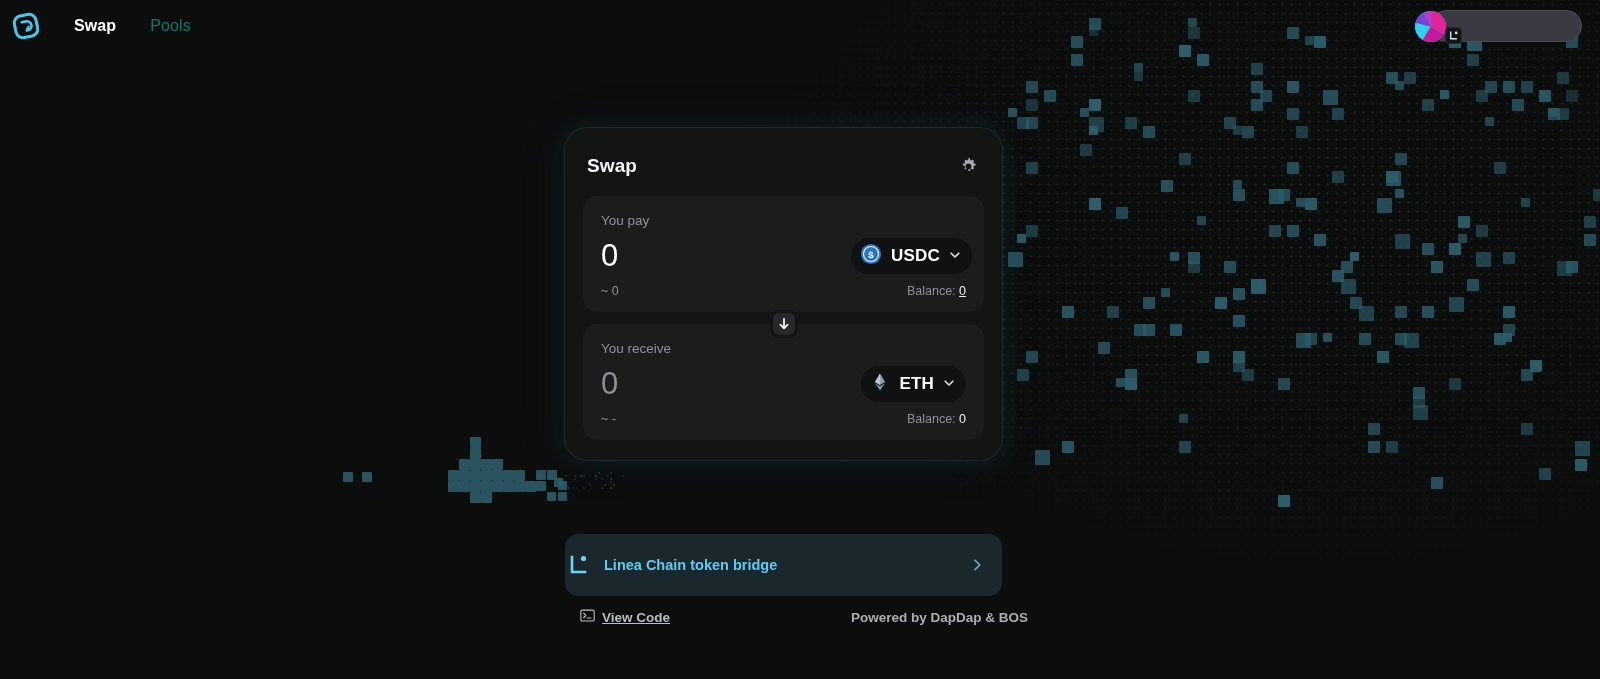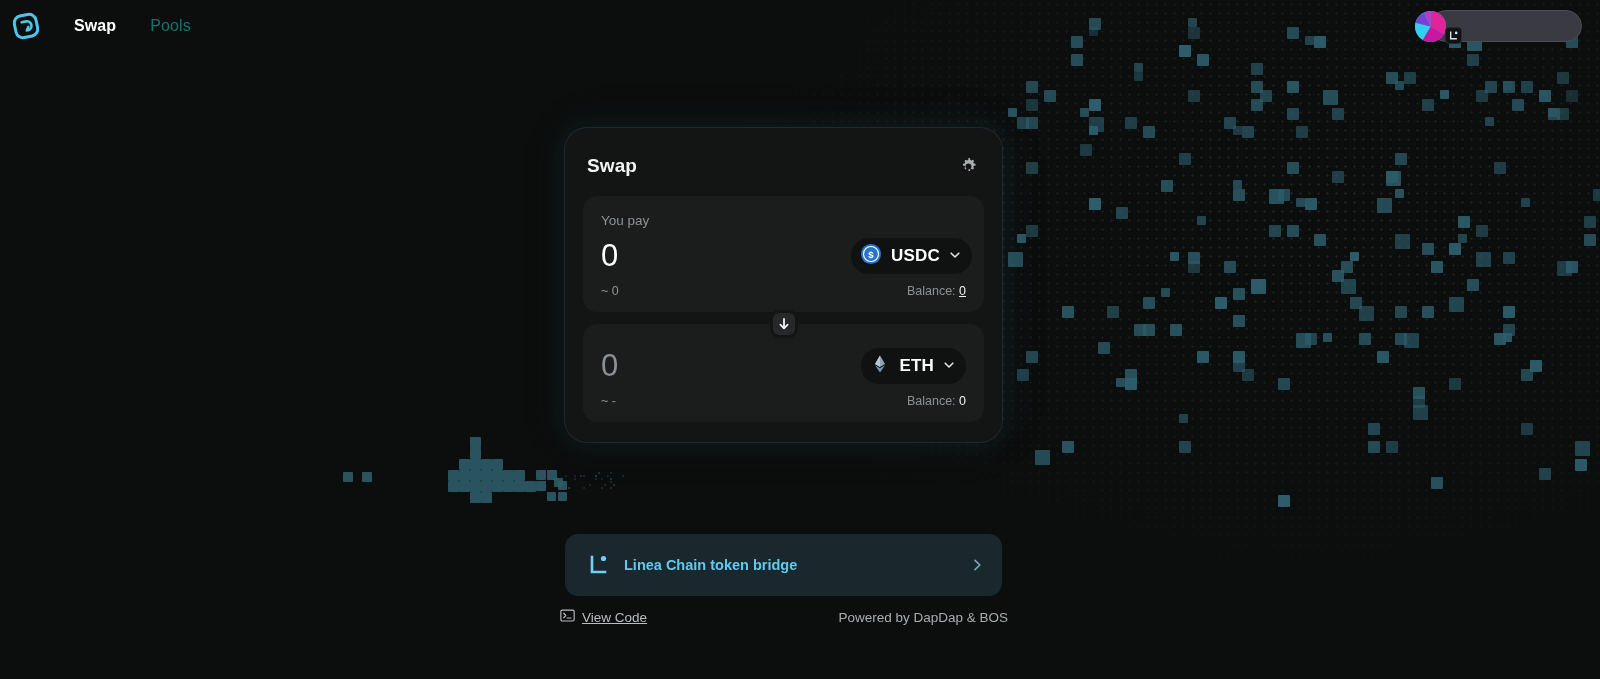--- a/index.html
+++ b/index.html
@@ -261,21 +261,21 @@
   #bridge-banner {
     position: absolute;
     left: 565px;
     top: 534px;
     width: 437px;
     height: 62px;
     border-radius: 13px;
     background: #1a272d;
     display: flex;
     align-items: center;
-    padding: 0 16px 0 22px;
+    padding: 0 16px 0 2px;
     cursor: pointer;
     z-index: 4;
   }
   #bridge-logo {
     width: 26px; height: 26px;
     flex: 0 0 26px;
     display: flex; align-items: center; justify-content: center;
     margin-right: 11px;
   }
   #bridge-text { flex: 1 1 auto; }
@@ -293,27 +293,28 @@
   #bridge-chevron {
     flex: 0 0 auto;
     display: flex; align-items: center; justify-content: center;
     width: 18px; height: 18px;
     color: #78a7bb;
   }
 
   
   #page-footer {
     position: absolute;
-    left: 560px;
+    left: 580px;
     top: 608px;
     width: 448px;
     display: flex;
     align-items: center;
     justify-content: space-between;
     z-index: 4;
+    font-weight: bold;
   }
   #view-code {
     display: flex;
     align-items: center;
     gap: 7px;
     cursor: pointer;
   }
   #view-code-label {
     font-size: 13.5px;
     color: #b9bec1;
@@ -641,20 +642,21 @@
 
     <div id="switch-button">
       <svg width="14" height="14" viewBox="0 0 14 14">
         <path d="M7 2 V11" stroke="#f2f4f5" stroke-width="1.8" stroke-linecap="round"></path>
         <path d="M3.4 7.6 L7 11.4 L10.6 7.6" fill="none" stroke="#f2f4f5" stroke-width="1.8" stroke-linecap="round" stroke-linejoin="round"></path>
       </svg>
     </div>
 
     
     <div class="token-panel">
+      <div class="panel-label">You receive</div>
       <div class="panel-row">
         <input class="amount-input muted" type="text" readonly="" value="0" style="">
         <div class="token-select">
           <span>
             <svg width="20" height="20" viewBox="0 0 20 20">
               <path d="M10 1.6 L15 10.1 L10 13.1 L5 10.1 Z" fill="#8ea3b5"></path>
               <path d="M10 1.6 L10 13.1 L5 10.1 Z" fill="#b6c8d6"></path>
               <path d="M10 14.2 L15 11.2 L10 18.4 L5 11.2 Z" fill="#7d94a8"></path>
             </svg>
           </span>

